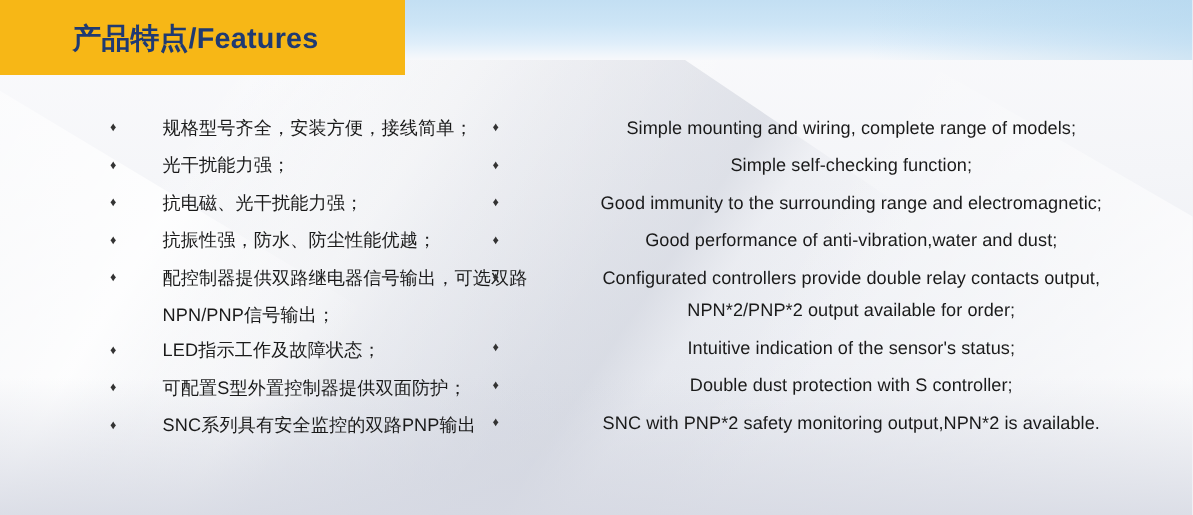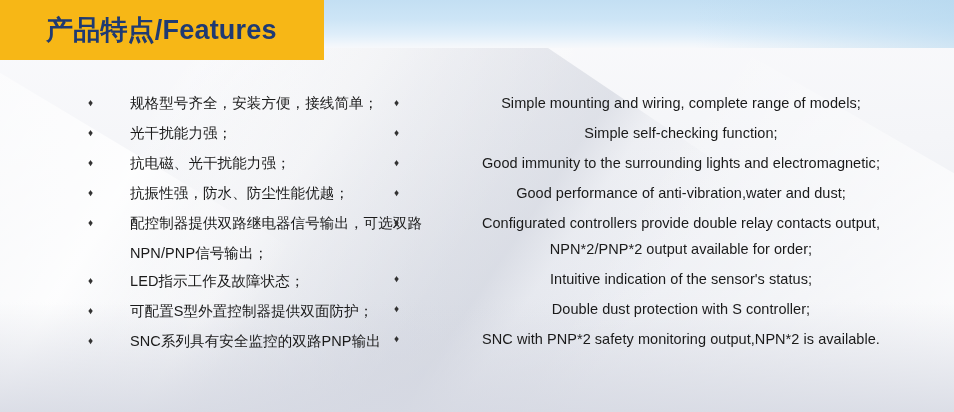--- a/index.html
+++ b/index.html
@@ -119,23 +119,23 @@
     position: absolute;
     left: 0;
     top: 0;
     width: 324px;
     height: 60px;
     background: #f7b716;
     display: flex;
     align-items: center;
   }
   .header-title {
-    padding-left: 46px;
+    padding-left: 58px;
     color: #1f3a72;
-    font-size: 27px;
+    font-size: 23px;
     font-weight: bold;
     letter-spacing: .2px;
     white-space: nowrap;
     line-height: 1;
   }
 
   
   .columns {
     position: absolute;
     left: 0;
@@ -272,21 +272,21 @@
         </div>
         <div class="feature-item">
           <div class="feature-line">
             <span class="bullet">♦</span>
             <span class="feature-text">Simple self-checking function;</span>
           </div>
         </div>
         <div class="feature-item">
           <div class="feature-line">
             <span class="bullet">♦</span>
-            <span class="feature-text">Good immunity to the surrounding lights and electromagnetic;</span>
+            <span class="feature-text">Good immunity to the surrounding range and electromagnetic;</span>
           </div>
         </div>
         <div class="feature-item">
           <div class="feature-line">
             <span class="bullet">♦</span>
             <span class="feature-text">Good performance of anti-vibration,water and dust;</span>
           </div>
         </div>
         <div class="feature-item wrapped">
           <div class="feature-line">

